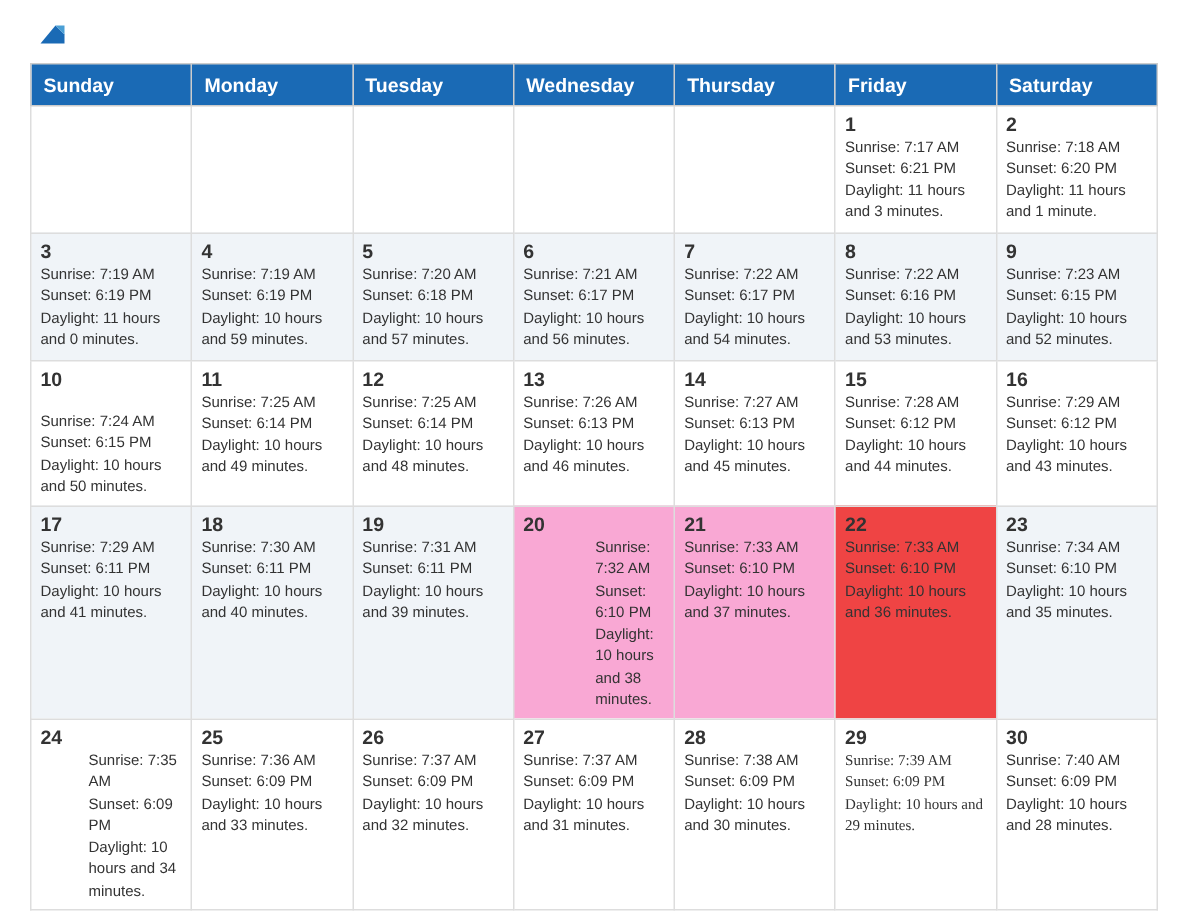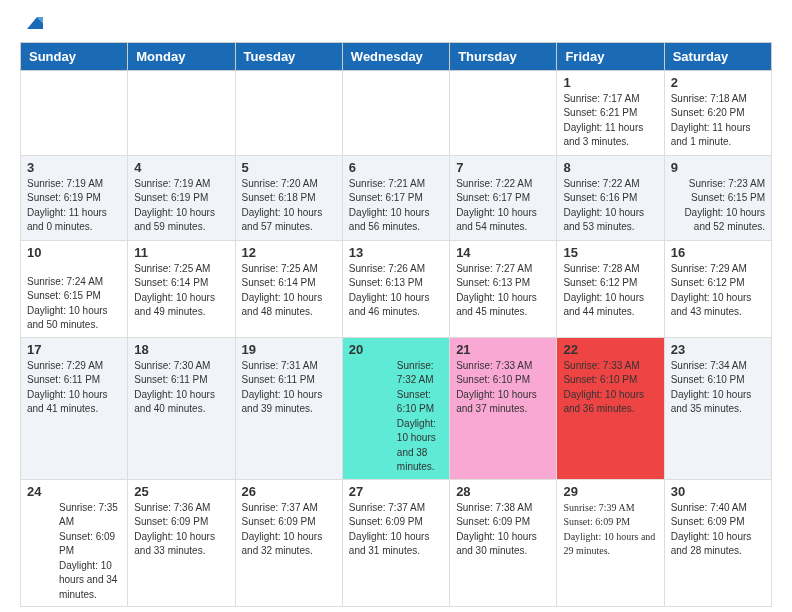--- a/index.html
+++ b/index.html
@@ -114,21 +114,21 @@
 Daylight: 10 hours and 54 minutes.</div>
           </td>
           <td style="background: rgb(240, 244, 248);">
             <div class="day-num">8</div>
             <div class="day-info" style="white-space: pre-line;">Sunrise: 7:22 AM
 Sunset: 6:16 PM
 Daylight: 10 hours and 53 minutes.</div>
           </td>
           <td style="background: rgb(240, 244, 248);">
             <div class="day-num">9</div>
-            <div class="day-info" style="white-space: pre-line; text-align: right;">Sunrise: 7:23 AM
+            <div class="day-info" style="white-space: pre-line;">Sunrise: 7:23 AM
 Sunset: 6:15 PM
 Daylight: 10 hours and 52 minutes.</div>
           </td>
         </tr>
         <tr>
           <td>
             <div class="day-num">10</div>
             <div class="day-info" style="white-space: pre-line; margin-top: 15px;">Sunrise: 7:24 AM
 Sunset: 6:15 PM
 Daylight: 10 hours and 50 minutes.</div>
@@ -182,21 +182,21 @@
             <div class="day-info" style="white-space: pre-line;">Sunrise: 7:30 AM
 Sunset: 6:11 PM
 Daylight: 10 hours and 40 minutes.</div>
           </td>
           <td style="background: rgb(240, 244, 248);">
             <div class="day-num">19</div>
             <div class="day-info" style="white-space: pre-line;">Sunrise: 7:31 AM
 Sunset: 6:11 PM
 Daylight: 10 hours and 39 minutes.</div>
           </td>
-          <td style="background: #5eead4;">
+          <td style="background: #f9a8d4;">
             <div class="day-num">20</div>
             <div class="day-info" style="white-space: pre-line; margin-left: 48px;">Sunrise: 7:32 AM
 Sunset: 6:10 PM
 Daylight: 10 hours and 38 minutes.</div>
           </td>
           <td style="background: #f9a8d4; margin-top: 43px;">
             <div class="day-num">21</div>
             <div class="day-info" style="white-space: pre-line;">Sunrise: 7:33 AM
 Sunset: 6:10 PM
 Daylight: 10 hours and 37 minutes.</div>

